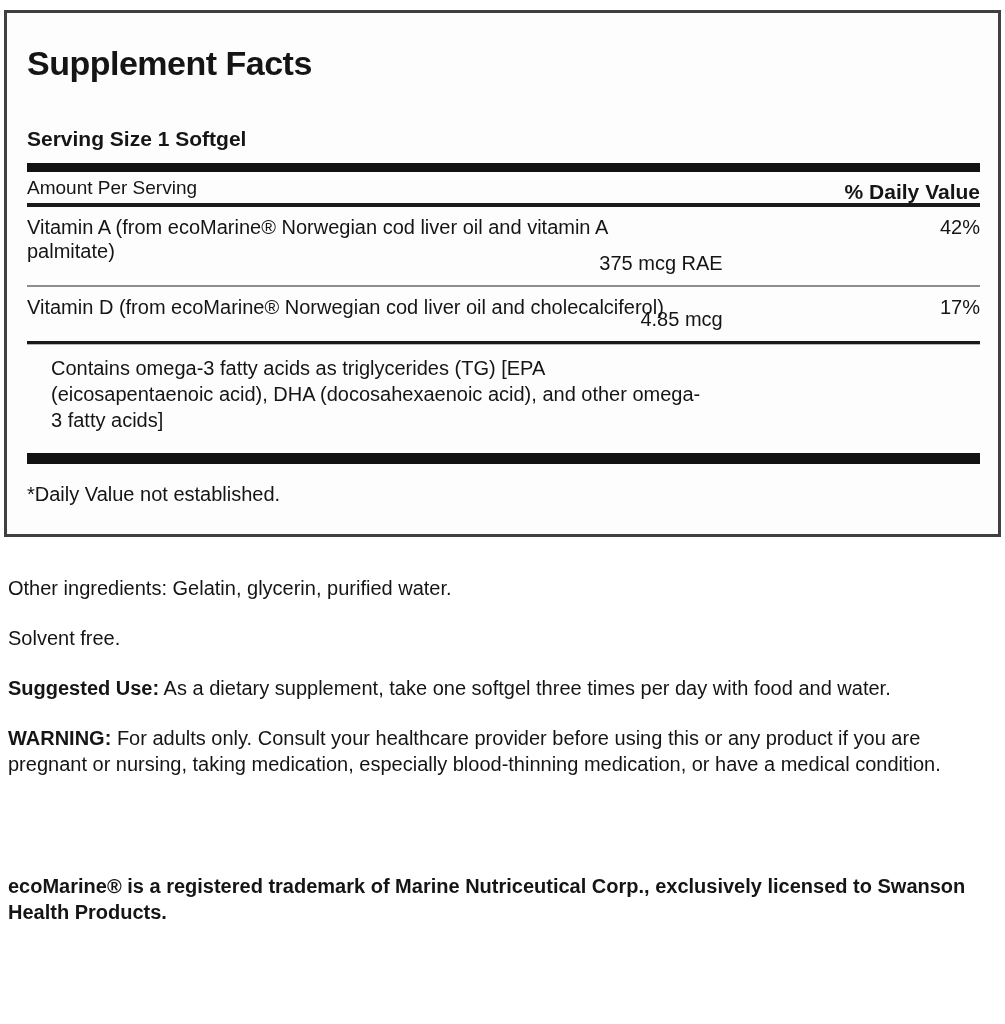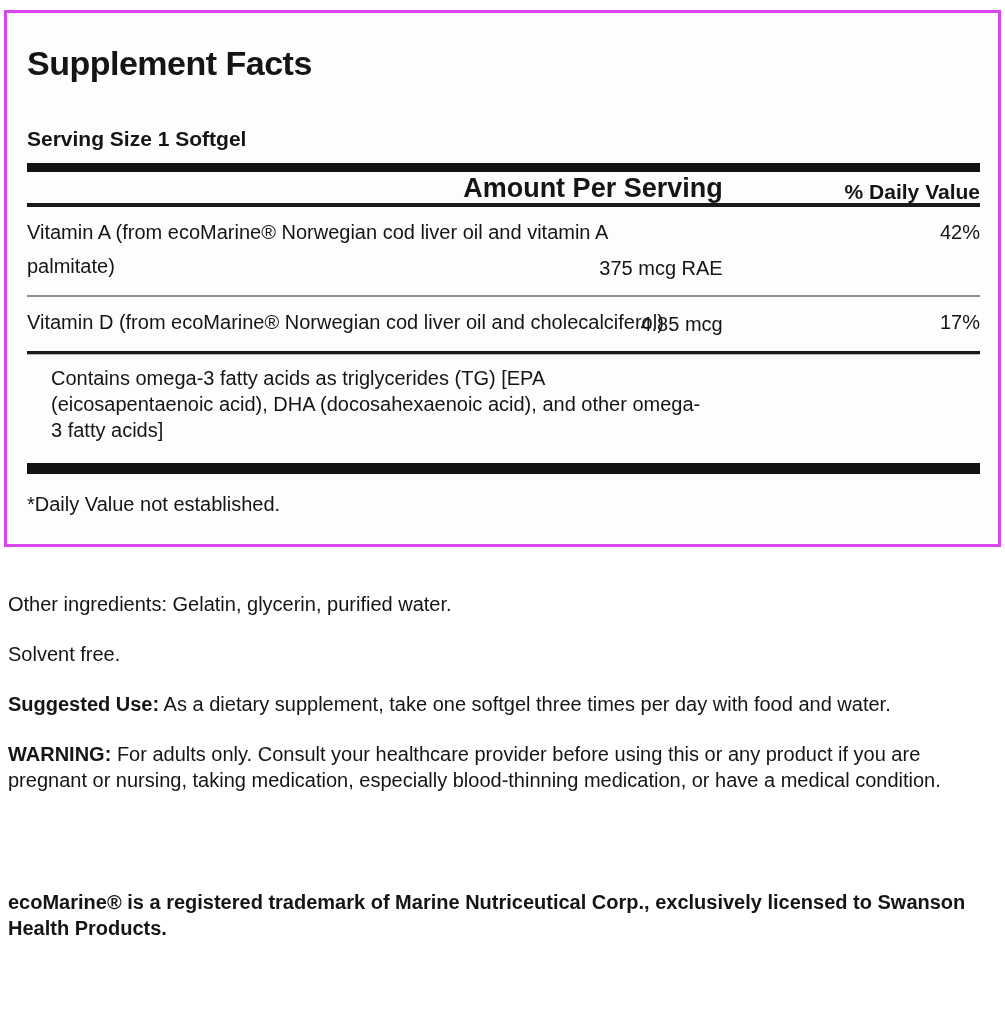--- a/index.html
+++ b/index.html
@@ -8,21 +8,21 @@
     background: #ffffff;
     width: 1005px;
     font-family: "Liberation Sans", sans-serif;
     color: #151515;
   }
   .page { width: 1005px; min-height: 1024px; background:#ffffff; }
 
   
   .sf-box {
     margin: 10px 4px 0 4px;
-    border: 3px solid #d946ef;
+    border: 3px solid #404040;
     padding: 0 18px 0 20px;
     background: #fdfdfd;
   }
   .sf-title {
     font-size: 34px;
     font-weight: bold;
     letter-spacing: -0.5px;
     margin: 30px 0 0 0;
     line-height: 40px;
   }
@@ -30,51 +30,51 @@
     font-size: 21px;
     margin-top: 43px;
     line-height: 26px;
     font-weight: bold;
   }
   .bar-thick-top { height: 9px; background: #131313; margin-top: 11px; }
   .bar-thick-bottom { height: 11px; background: #131313; margin-top: 6px; }
 
   .sf-header-row { position: relative; padding: 4px 0 3px 0; height: 31px; }
   .sf-header-amount {
-    width: 73%; text-align: right;
-    font-size: 27px; font-weight: bold; line-height: 24px;
+    width: 73%; text-align: left;
+    font-size: 19px; font-weight: normal; line-height: 24px;
   }
   .sf-header-dv {
     position: absolute; top: 8px; right: 0;
     font-size: 21px; font-weight: bold; line-height: 24px;
   }
   .rule-header { height: 4px; background: #1a1a1a; }
   .rule-thin  { height: 2px; background: #8d8d8d; }
   .rule-med   { height: 3px; background: #1a1a1a; }
   .rule-light { height: 1px; background: #b5b5b5; }
 
-  .fact-row { position: relative; padding: 8px 0 12px 0; font-size: 20px; line-height: 34px; }
+  .fact-row { position: relative; padding: 8px 0 22px 0; font-size: 20px; line-height: 24px; }
   .fact-name { max-width: 660px; }
   .fact-amount { position: absolute; bottom: 10px; right: 27%; white-space: nowrap; }
   .fact-dv { position: absolute; top: 8px; right: 0; white-space: nowrap; }
 
   .contains-note {
     padding: 10px 0 14px 24px;
     font-size: 20px; line-height: 26px;
   }
   .contains-note .note-text { max-width: 650px; display: block; }
 
   .sf-footnote {
     font-size: 20px;
     margin: 17px 0 27px 0;
     line-height: 26px;
   }
 
   
-  .info { margin: 0 8px; padding-top: 20px; }
+  .info { margin: 0 8px; padding-top: 14px; }
   .info p { font-size: 20px; line-height: 26px; margin: 24px 0; }
   .lead-bold { font-weight: bold; }
   .p-storage { max-width: 935px; }
   .p-trademark { font-weight: bold; margin-top: 96px !important; margin-bottom: 8px !important; max-width: 985px; }
 </style>
 </head>
 <body>
 
 <div class="page">
 

